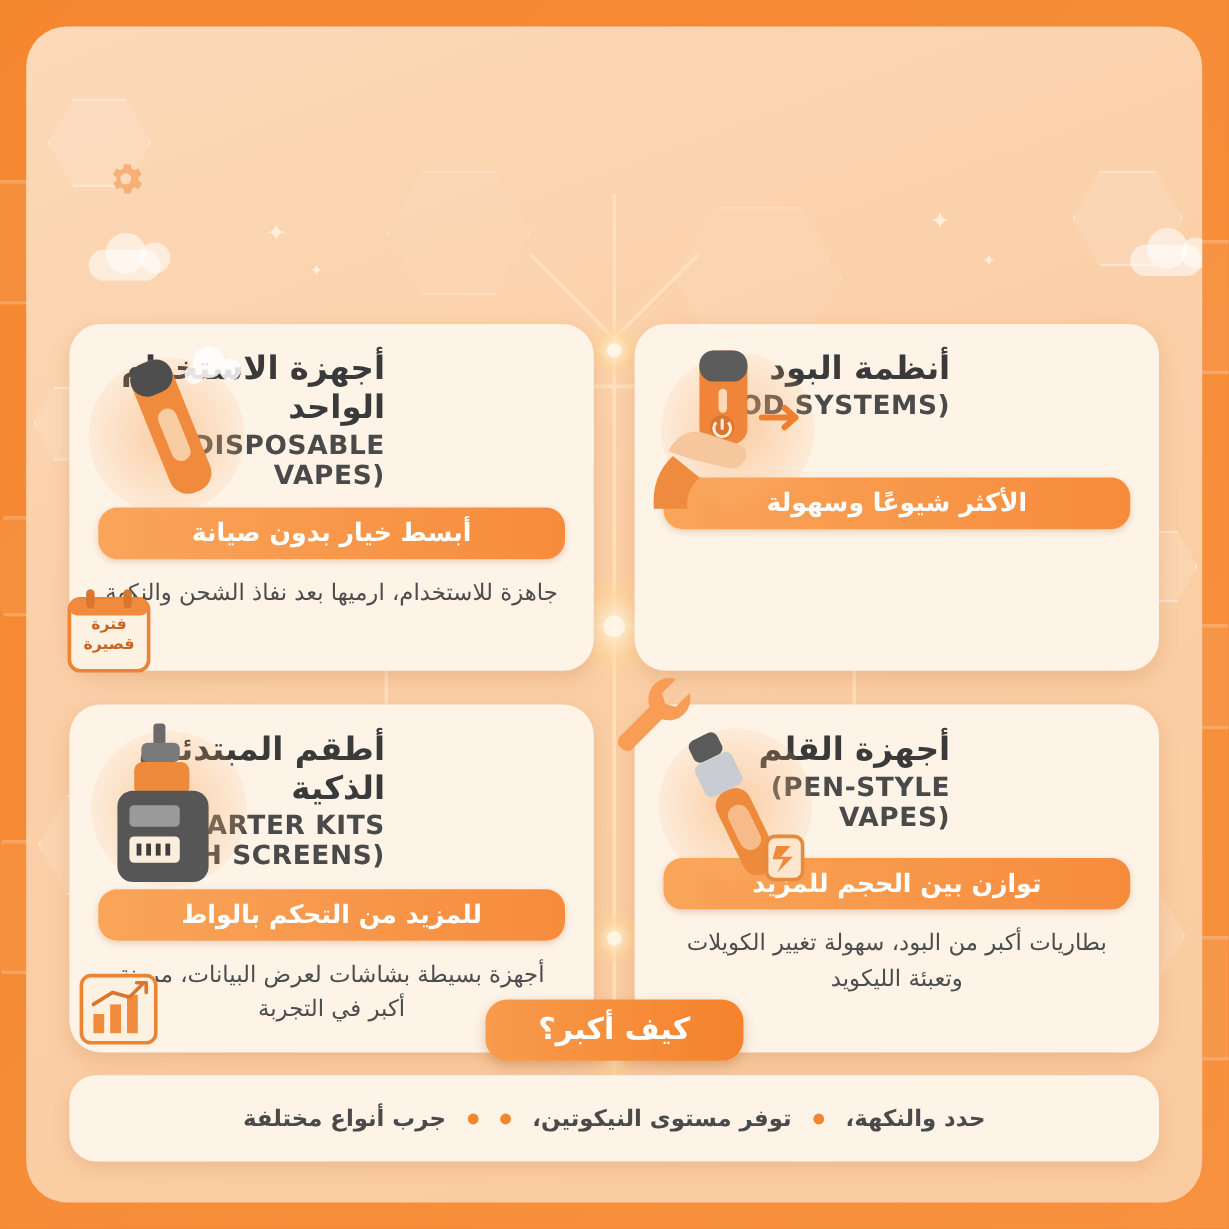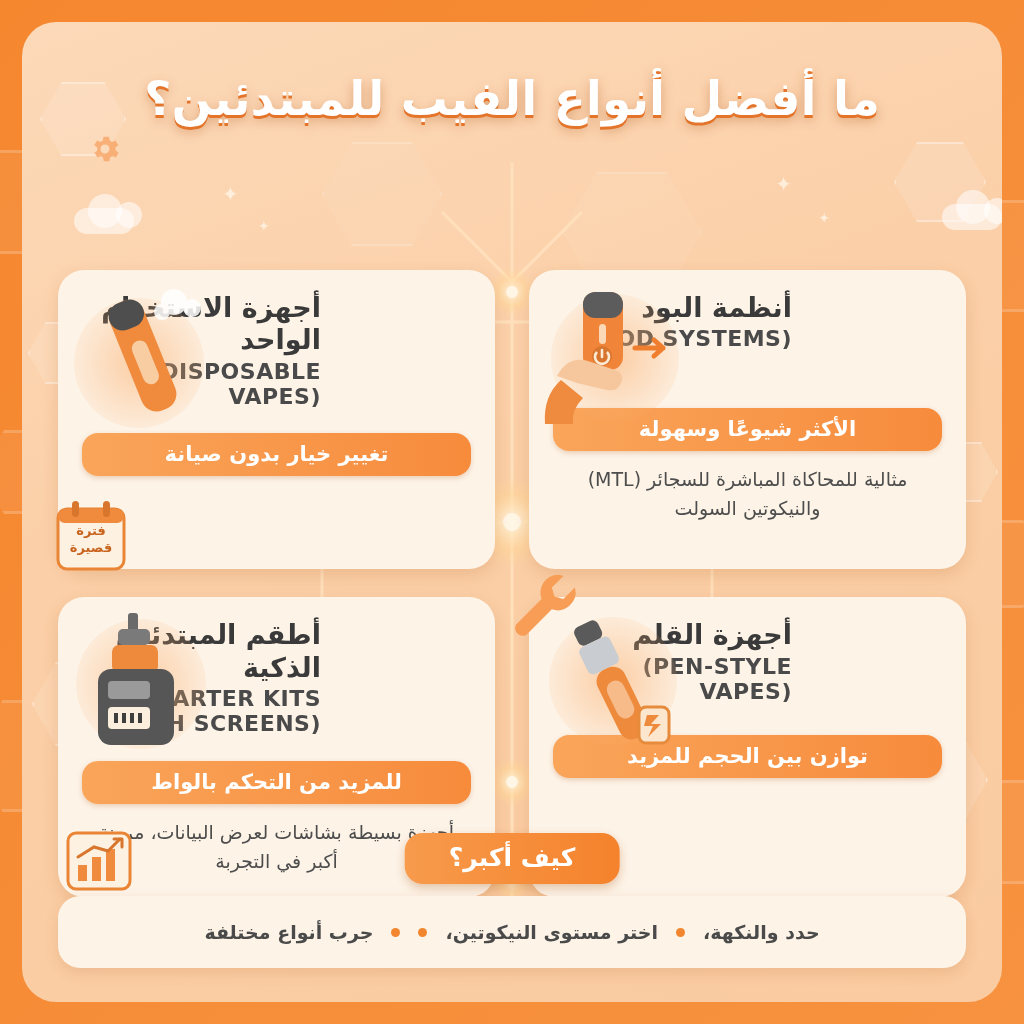--- a/index.html
+++ b/index.html
@@ -134,21 +134,21 @@
     font-size: 22px;
     font-weight: bold;
     color: #4A4A4A;
     letter-spacing: .5px;
     direction: ltr;
     text-align: right;
     margin-top: 2px;
     line-height: 1.15;
   }
   .card-badge {
-    margin-top: 24px;
+    margin-top: 14px;
     background: linear-gradient(90deg,#F9A55A,#F78B3C);
     color: #FFFFFF;
     font-size: 21px;
     font-weight: bold;
     text-align: center;
     border-radius: 16px;
     padding: 9px 10px 10px 10px;
     box-shadow: 0 2px 5px rgba(180,95,30,0.25);
     direction: rtl;
   }
@@ -297,23 +297,20 @@
 
     <span class="spark" style="left:200px; top:160px;">✦</span>
     <span class="spark" style="left:236px; top:196px; font-size:14px;">✦</span>
     <span class="spark" style="right:210px; top:150px;">✦</span>
     <span class="spark" style="right:172px; top:188px; font-size:14px;">✦</span>
 
     <svg class="gear" style="right:880px; top:110px; width:34px;height:34px;" viewBox="0 0 24 24">
       <path fill="currentColor" d="M19.4 13a7.6 7.6 0 0 0 0-2l2-1.6-2-3.4-2.4 1a7.3 7.3 0 0 0-1.7-1l-.4-2.6h-4l-.4 2.6c-.6.2-1.2.6-1.7 1l-2.4-1-2 3.4L6.6 11a7.6 7.6 0 0 0 0 2l-2 1.6 2 3.4 2.4-1c.5.4 1.1.8 1.7 1l.4 2.6h4l.4-2.6c.6-.2 1.2-.6 1.7-1l2.4 1 2-3.4-2-1.6ZM12 15.2A3.2 3.2 0 1 1 15.2 12 3.2 3.2 0 0 1 12 15.2Z"></path>
     </svg>
 
-    <div class="title-wrap">
-      <div class="title">ما أفضل أنواع الفيب للمبتدئين؟</div>
-    </div>
 
     <div class="grid">
 
       <div class="card">
         <div class="glowdisc" style="left:22px; top:24px; width:128px; height:128px;"></div>
 
         <svg class="device" viewBox="0 0 150 150">
           <rect x="44" y="8" width="40" height="78" rx="13" fill="#F0853A"></rect>
           <rect x="44" y="8" width="40" height="26" rx="12" fill="#5C5C5C"></rect>
           <rect x="60" y="40" width="7" height="20" rx="3.5" fill="#FBD9B6"></rect>
@@ -322,42 +319,42 @@
           <path d="M58 68 a7 7 0 1 0 10 0" stroke="#FDEBD6" stroke-width="2.6" fill="none"></path>
           <path d="M18 92 q12 -22 34 -14 l24 8 q10 4 6 13 q-4 9 -14 7 l-30 -7" fill="#F6C79D"></path>
           <path d="M6 140 q-2 -28 16 -44 l22 18 q-12 12 -10 26 Z" fill="#EE8B3E"></path>
           <path d="M96 64 h28 m0 0 l-9 -8 m9 8 l-9 8" stroke="#EF7F2E" stroke-width="5" fill="none" stroke-linecap="round" stroke-linejoin="round"></path>
         </svg>
         <div class="card-head" style="padding-right:150px;">
           <div class="card-title-ar">أنظمة البود</div>
           <div class="card-title-en">(POD SYSTEMS)</div>
         </div>
         <div class="card-badge">الأكثر شيوعًا وسهولة</div>
-        <div class="card-desc">مثالية للمحاكاة المباشرة للسجائر (MTL) والنيكوتين السولت</div>
       </div>
 
       <div class="card">
         <div class="glowdisc" style="left:16px; top:28px; width:130px; height:130px;"></div>
         <svg class="device" viewBox="0 0 150 150">
           <g transform="rotate(-22 75 75)">
             <rect x="58" y="14" width="36" height="116" rx="16" fill="#F08B3E"></rect>
             <rect x="58" y="14" width="36" height="28" rx="14" fill="#4E4E4E"></rect>
             <rect x="68" y="56" width="16" height="46" rx="8" fill="#FAD8B4" opacity=".85"></rect>
           </g>
           <g fill="#FFFFFF" opacity=".85">
             <circle cx="106" cy="18" r="13"></circle>
             <circle cx="124" cy="24" r="9"></circle>
             <circle cx="94" cy="28" r="8"></circle>
           </g>
         </svg>
         <div class="card-head" style="padding-right:150px;">
           <div class="card-title-ar">أجهزة الاستخدام الواحد</div>
           <div class="card-title-en">(DISPOSABLE VAPES)</div>
         </div>
-        <div class="card-badge">تغيير خيار بدون صيانة</div>
+        <div class="card-badge">أبسط خيار بدون صيانة</div>
+        <div class="card-desc">جاهزة للاستخدام، ارميها بعد نفاذ الشحن والنكهة</div>
         <div style="position:absolute; left:-6px; bottom:-6px; width:78px; height:78px;">
           <svg viewBox="0 0 78 78" width="78" height="78">
             <rect x="6" y="12" width="66" height="60" rx="9" fill="#FDF1E2" stroke="#E98535" stroke-width="3"></rect>
             <rect x="6" y="12" width="66" height="14" rx="7" fill="#F08B3E"></rect>
             <rect x="20" y="4" width="7" height="16" rx="3.5" fill="#D9762D"></rect>
             <rect x="51" y="4" width="7" height="16" rx="3.5" fill="#D9762D"></rect>
           </svg>
           <div style="position:absolute; inset:26px 10px 8px 10px; font-size:13px; color:#C9641F; font-weight:bold; text-align:center; line-height:1.25;">فترة قصيرة</div>
         </div>
       </div>
@@ -379,20 +376,21 @@
         </svg>
 
         <svg style="position:absolute; left:-22px; top:-30px; width:82px; height:82px; color:#F79D55;" viewBox="0 0 64 64">
           <path fill="currentColor" d="M40 6a14 14 0 0 0-13 19L7 45a6 6 0 0 0 8 8l20-20a14 14 0 0 0 18-17l-9 9-7-2-2-7 9-9a14 14 0 0 0-4-1Z"></path>
         </svg>
         <div class="card-head" style="padding-right:150px;">
           <div class="card-title-ar">أجهزة القلم</div>
           <div class="card-title-en">(PEN-STYLE VAPES)</div>
         </div>
         <div class="card-badge">توازن بين الحجم للمزيد</div>
+        <div class="card-desc">بطاريات أكبر من البود، سهولة تغيير الكويلات وتعبئة الليكويد</div>
       </div>
 
       <div class="card">
         <div class="glowdisc" style="left:18px; top:22px; width:130px; height:130px;"></div>
         <svg class="device" viewBox="0 0 150 150">
           <rect x="60" y="2" width="10" height="18" rx="3" fill="#6A6A6A"></rect>
           <rect x="50" y="18" width="32" height="16" rx="5" fill="#7A7A7A"></rect>
           <rect x="44" y="34" width="46" height="28" rx="7" fill="#EE8A3C"></rect>
           <rect x="30" y="58" width="76" height="76" rx="13" fill="#565656"></rect>
           <rect x="40" y="70" width="42" height="18" rx="4" fill="#9A9A9A"></rect>
@@ -424,20 +422,20 @@
 
     </div>
 
     <div class="howto-btn">كيف أكبر؟</div>
 
     <span class="tips-spark">✦</span>
 
     <div class="tips-bar">
       <span class="tip">حدد والنكهة،</span>
       <span class="tip-dot"></span>
-      <span class="tip">اختر مستوى النيكوتين،</span>
+      <span class="tip">توفر مستوى النيكوتين،</span>
       <span class="tip-dot"></span>
       <span class="tip-dot"></span>
       <span class="tip">جرب أنواع مختلفة</span>
     </div>
 
   </div>
 </div>
 
 </body></html>

